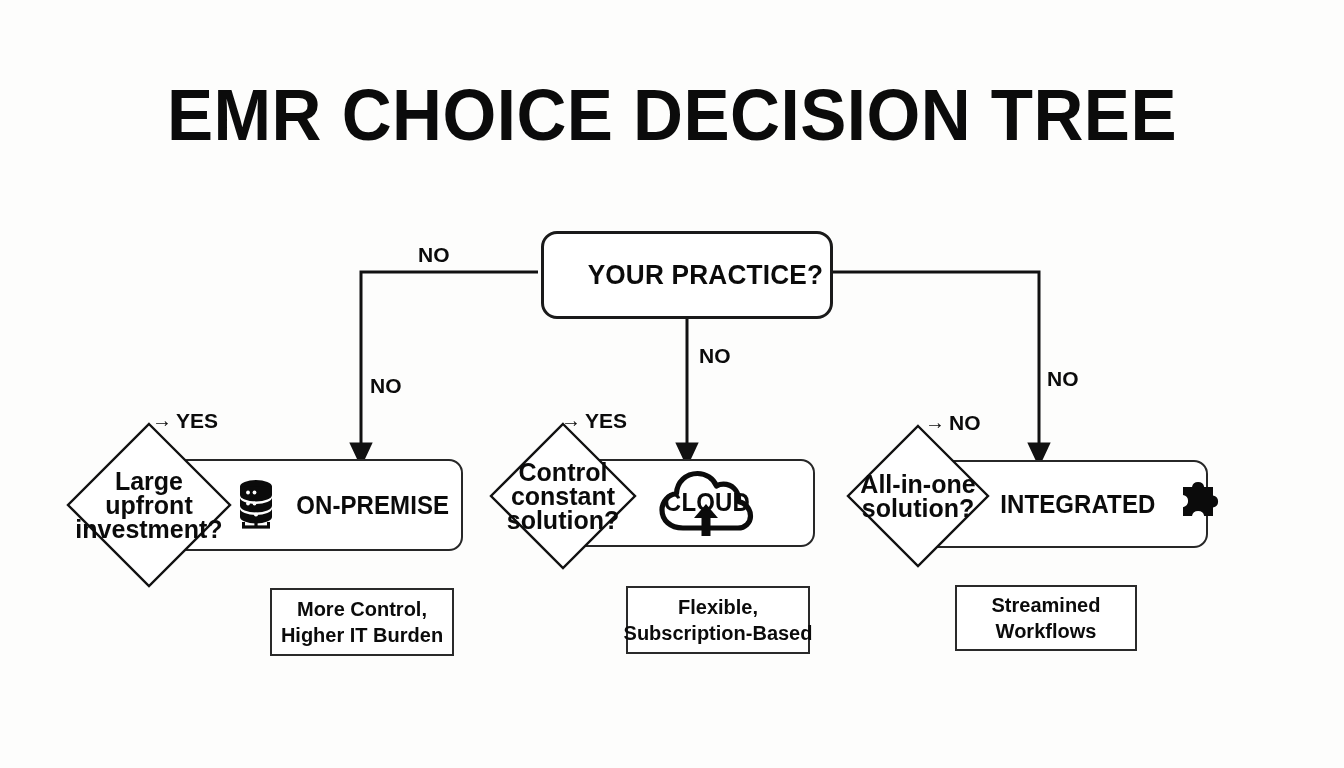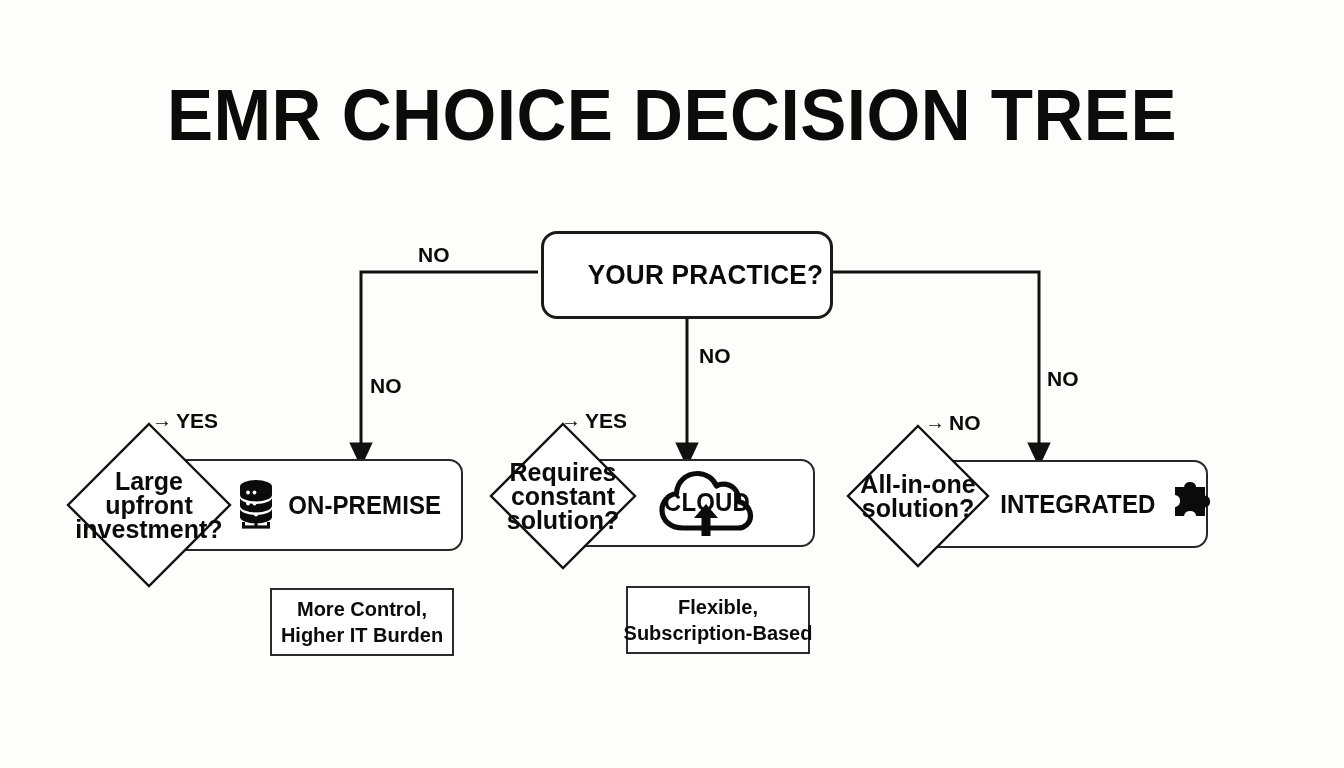--- a/index.html
+++ b/index.html
@@ -79,21 +79,21 @@
     display: flex;
     align-items: center;
     z-index: 2;
   }
   .result-inner {
     position: absolute;
     top: 0;
     bottom: 0;
     display: flex;
     align-items: center;
-    gap: 6px;
+    gap: 14px;
   }
   .result-label {
     font-weight: bold;
     font-size: 25px;
     letter-spacing: 0.1px;
     color: #0b0b0b;
     white-space: nowrap;
     transform: scaleX(0.96);
   }
 
@@ -305,21 +305,21 @@
       </div>
     </div>
   </div>
 
   <div class="diamond-wrap" style="left:488px; top:421px; width:150px; height:150px;">
     <svg class="diamond-shape" viewBox="0 0 150 150" aria-hidden="true">
       <polygon points="75,3 147,75 75,147 3,75" fill="#ffffff" stroke="#111111" stroke-width="2.4"></polygon>
     </svg>
     <div class="diamond-text">
       <div>
-        <span>Requires</span>
+        <span>Control</span>
         <span>constant</span>
         <span>solution?</span>
       </div>
     </div>
   </div>
 
   <div class="branch-tag" style="left:561px; top:409px;">
     <span class="tag-arrow">→</span>
     <span>YES</span>
   </div>
@@ -362,14 +362,20 @@
         <span>solution?</span>
       </div>
     </div>
   </div>
 
   <div class="branch-tag" style="left:925px; top:411px;">
     <span class="tag-arrow">→</span>
     <span>NO</span>
   </div>
 
+  <div class="note-box thin" style="left:955px; top:585px; width:182px; height:66px;">
+    <div class="note-text">
+      <span>Streamined</span>
+      <span>Workflows</span>
+    </div>
+  </div>
 
 </div>
 
 </body></html>

